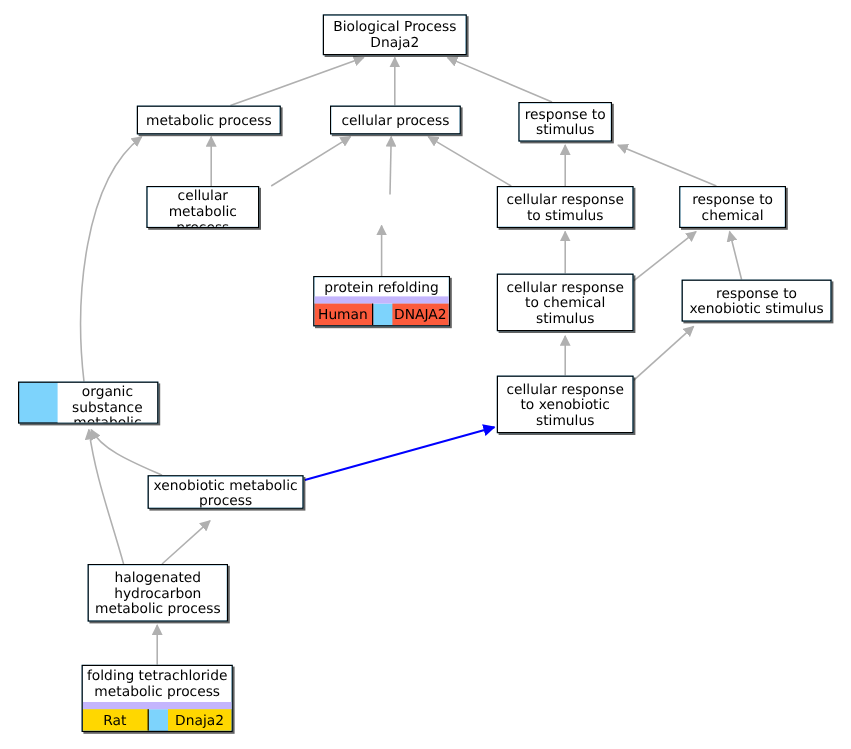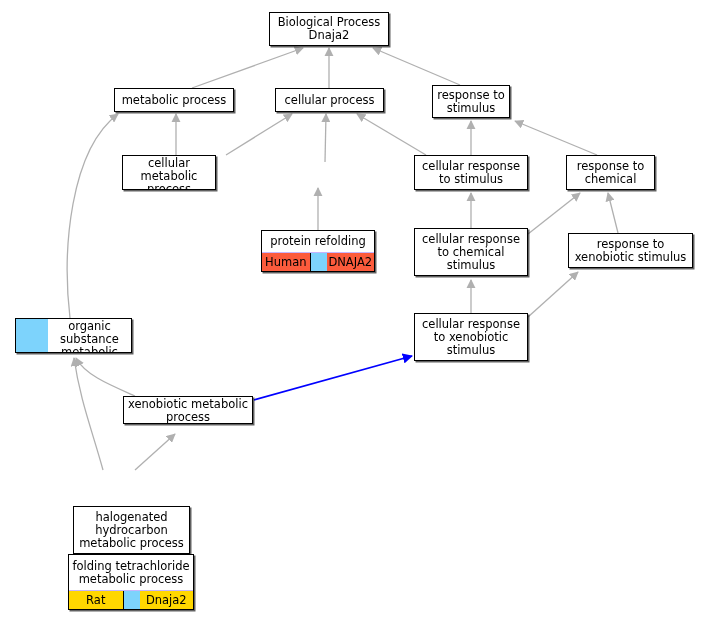--- a/index.html
+++ b/index.html
@@ -39,21 +39,21 @@
     justify-content: center;
     text-align: center;
     color: #000000;
     font-size: 11.5px;
     line-height: 13px;
     padding: 1px 3px;
     white-space: pre-line;
     background: #ffffff;
   }
   .node.has-anno .title {
-    border-bottom: 1px solid #c4b5fd;
+    border-bottom: 6px solid #c4b5fd;
   }
   .anno-row {
     display: flex;
     flex: 0 0 auto;
     height: 18px;
     gap: 16px;
   }
   .anno-cell {
     flex: 1 1 50%;
     display: flex;
@@ -188,21 +188,21 @@
     <div class="title">cellular response
 to xenobiotic
 stimulus</div>
   </div>
 
   <div class="node" style="left:123px; top:396px; width:130px; height:28px;">
     <div class="title">xenobiotic metabolic
 process</div>
   </div>
 
-  <div class="node" style="left:73px; top:470px; width:117px; height:48px;margin-top:36px;">
+  <div class="node" style="left:73px; top:470px; width:117px; height:48px;">
     <div class="title">halogenated
 hydrocarbon
 metabolic process</div>
   </div>
 
   <div class="node has-anno" style="left:68px; top:554px; width:126px; height:56px;">
     <div class="title">folding tetrachloride
 metabolic process</div>
     <div class="anno-row">
       <div class="anno-cell left" style="background:#ffd700;">Rat</div>

